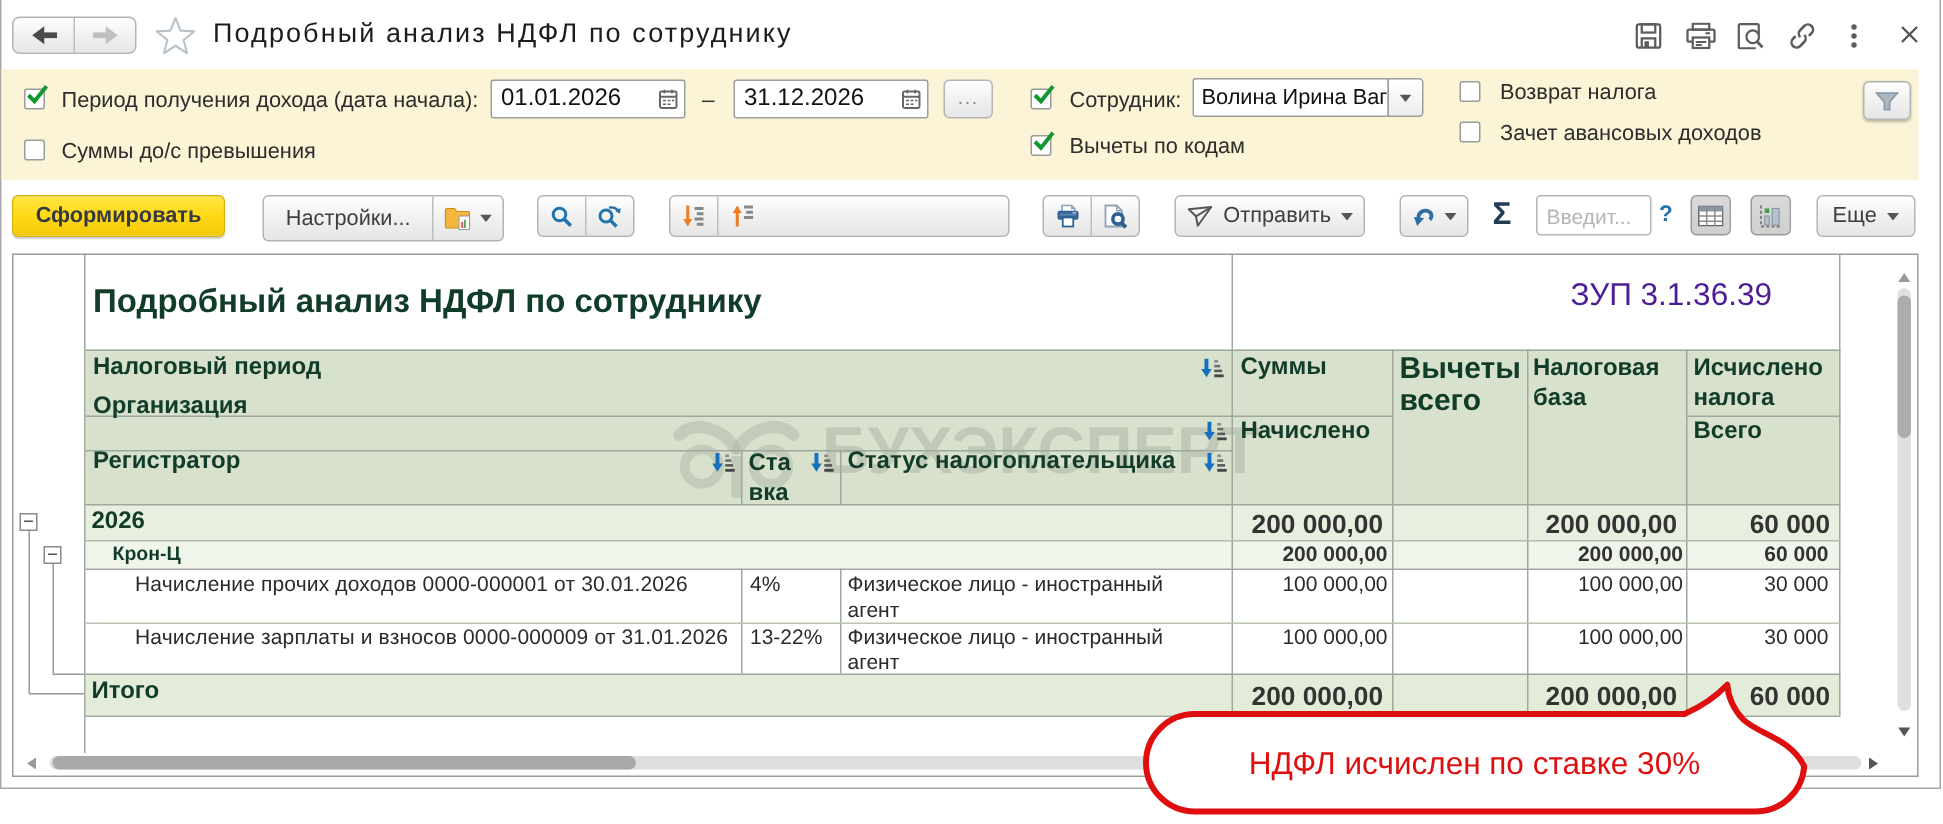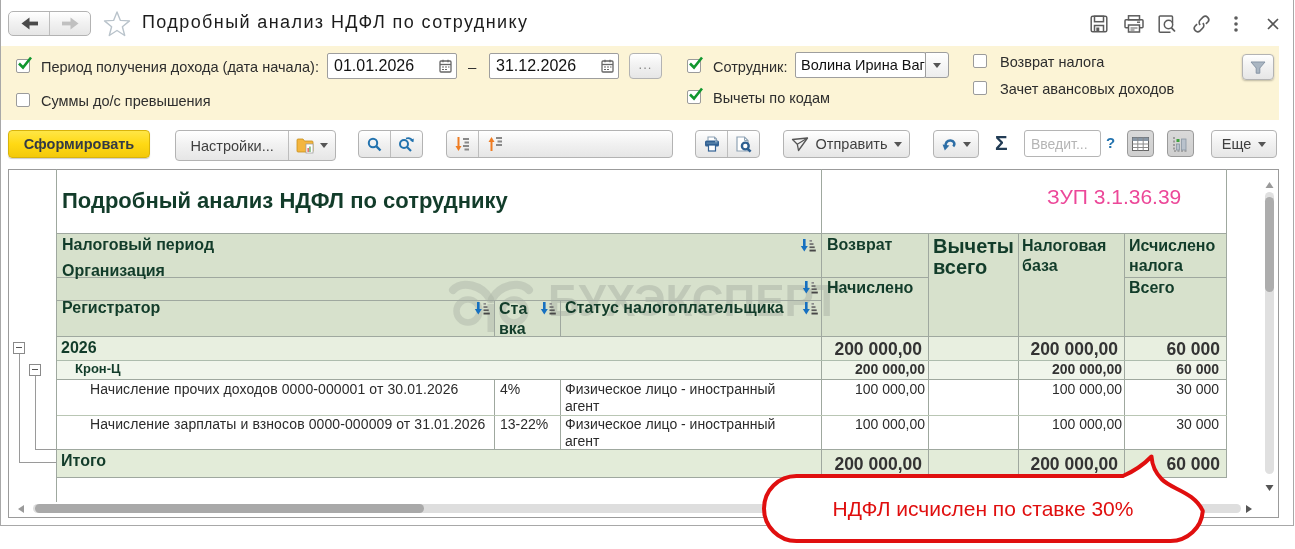--- a/index.html
+++ b/index.html
@@ -308,28 +308,28 @@
 <div class="a" style="left:13px;top:342px;width:12px;height:12px;border:1px solid #8a8a8a;background:#fff"></div>
 <div class="a" style="left:16px;top:347px;width:6px;height:1px;background:#555"></div>
 <div class="a" style="left:29px;top:364px;width:12px;height:12px;border:1px solid #8a8a8a;background:#fff"></div>
 <div class="a" style="left:32px;top:369px;width:6px;height:1px;background:#555"></div>
 <div class="a" style="left:19px;top:354px;width:1px;height:108px;background:#9a9a9a"></div>
 <div class="a" style="left:19px;top:462px;width:37px;height:1px;background:#9a9a9a"></div>
 <div class="a" style="left:35px;top:376px;width:1px;height:73px;background:#9a9a9a"></div>
 <div class="a" style="left:35px;top:449px;width:21px;height:1px;background:#9a9a9a"></div>
 
 <div class="t hg" style="left:62px;top:188px;font-size:22px">Подробный анализ НДФЛ по сотруднику</div>
-<div class="t" style="left:1047px;top:185px;font-size:21px;color:#ec4899">ЗУП 3.1.36.39</div>
+<div class="t" style="left:1047px;top:185px;font-size:21px;color:#4c1d95">ЗУП 3.1.36.39</div>
 
 <div class="t hg" style="left:62px;top:236px;font-size:16px">Налоговый период</div>
 <div class="t hg" style="left:62px;top:262px;font-size:16px">Организация</div>
 <div class="t hg" style="left:62px;top:299px;font-size:16px">Регистратор</div>
 <div class="t hg" style="left:499px;top:299px;font-size:16px;line-height:20px">Ста<br>вка</div>
 <div class="t hg" style="left:565px;top:299px;font-size:16px">Статус налогоплательщика</div>
-<div class="t hg" style="left:827px;top:236px;font-size:16px">Возврат</div>
+<div class="t hg" style="left:827px;top:236px;font-size:16px">Суммы</div>
 <div class="t hg" style="left:827px;top:279px;font-size:16px">Начислено</div>
 <div class="t hg" style="left:933px;top:236px;font-size:20px;white-space:normal;width:85px;line-height:21px">Вычеты всего</div>
 <div class="t hg" style="left:1022px;top:236px;font-size:16px;white-space:normal;width:100px;line-height:20px">Налоговая база</div>
 <div class="t hg" style="left:1129px;top:236px;font-size:16px;white-space:normal;width:95px;line-height:20px">Исчислено налога</div>
 <div class="t hg" style="left:1129px;top:279px;font-size:16px">Всего</div>
 
 <svg class="a si" style="left:800px;top:239px" width="16" height="14" viewBox="0 0 16 14">
     <rect x="3" y="0" width="2.6" height="7.5" fill="#1670c0"></rect>
     <path d="M0.8 7 H7.8 L4.3 12.5 Z" fill="#1670c0"></path>
     <rect x="9.5" y="1" width="2.5" height="1.7" fill="#8a8a8a"></rect>

